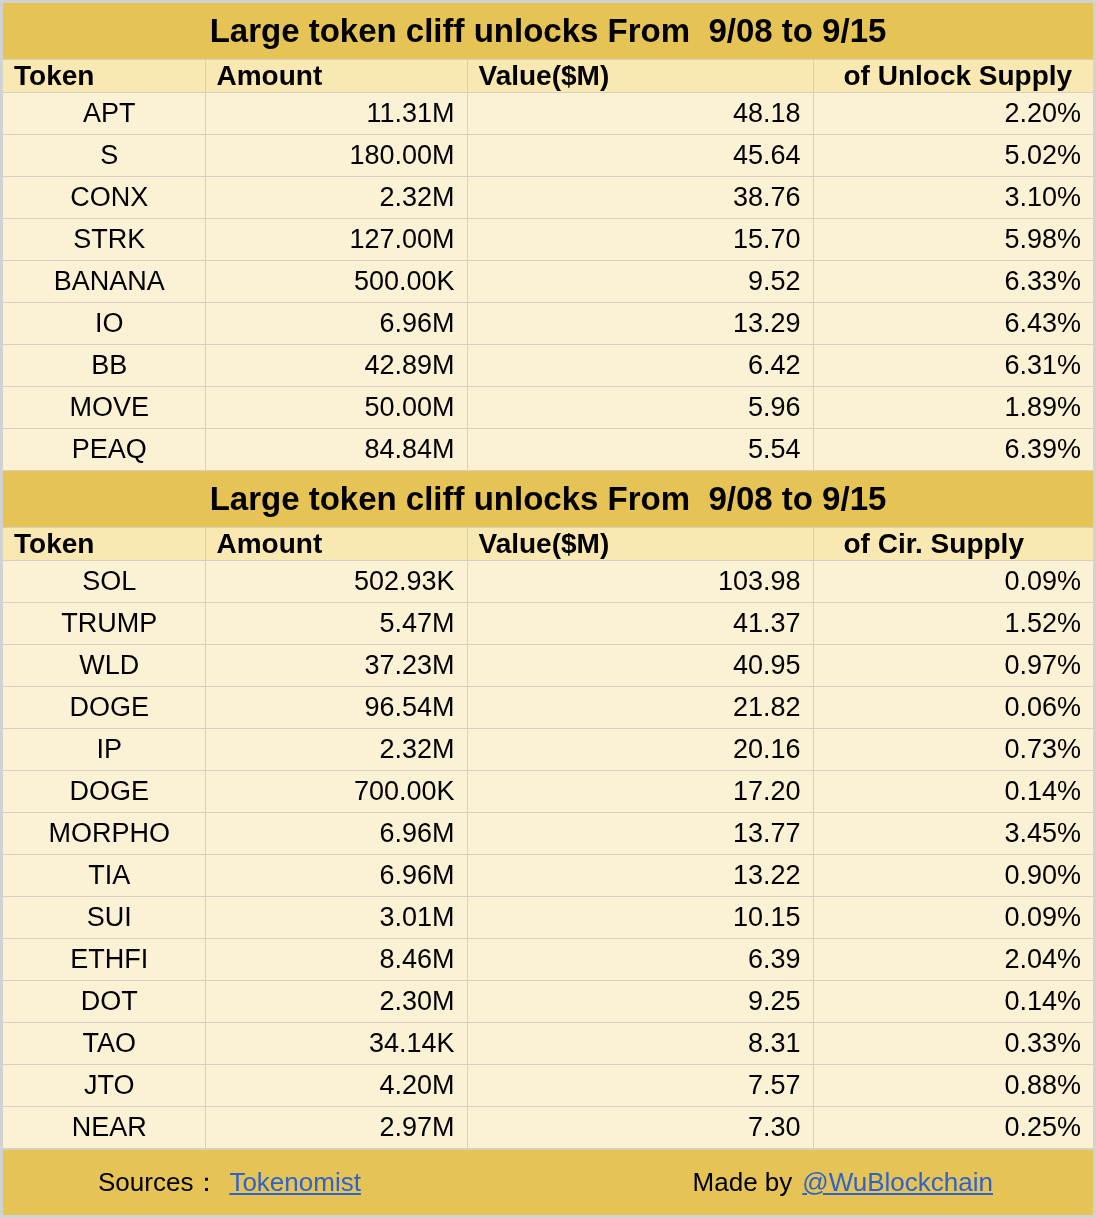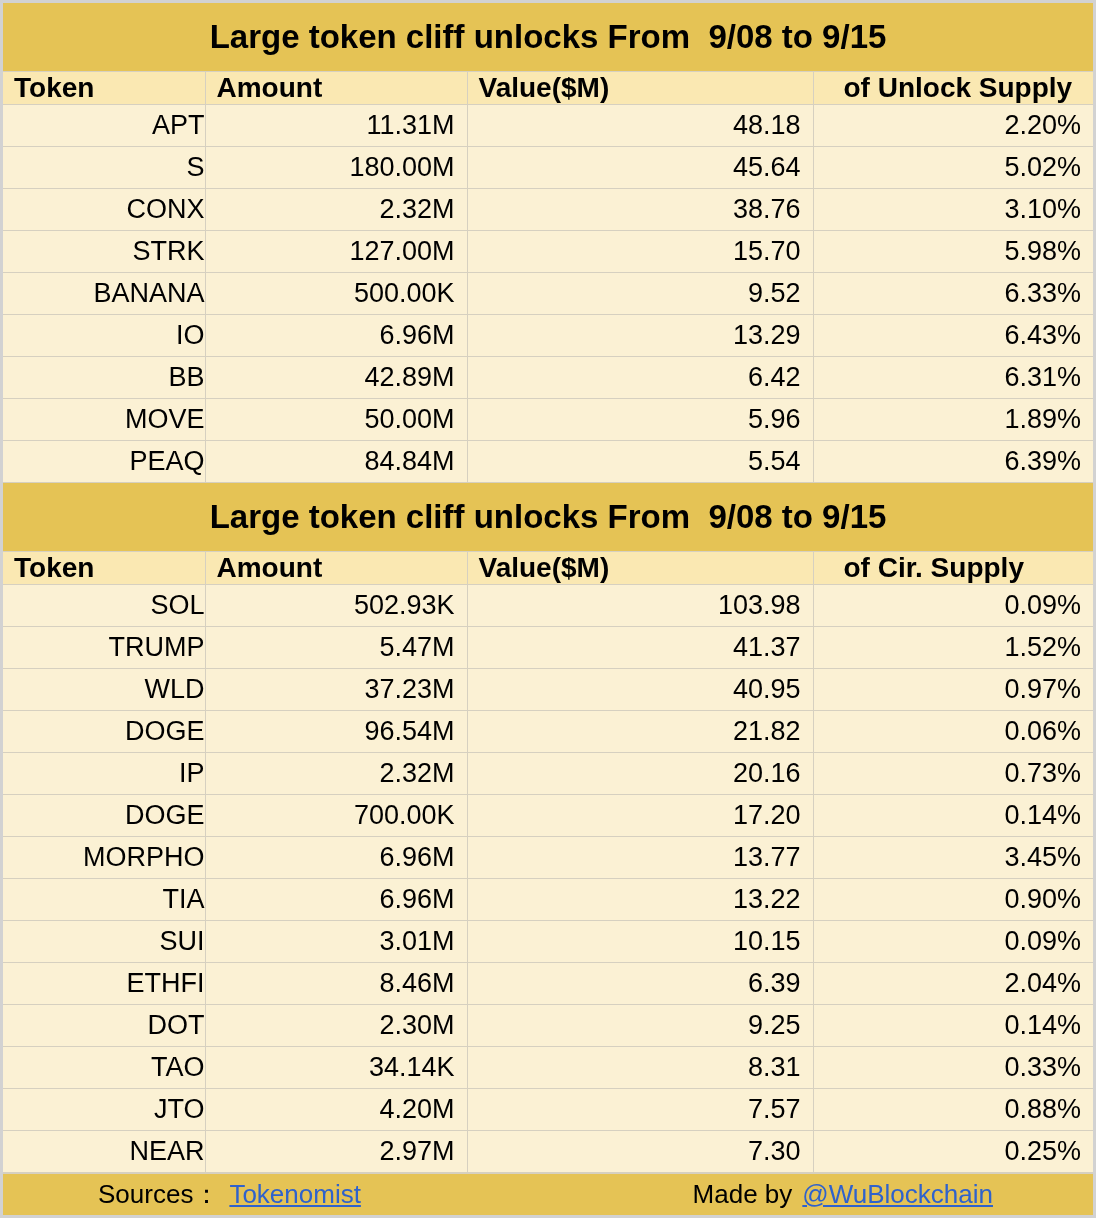--- a/index.html
+++ b/index.html
@@ -21,21 +21,21 @@
     width:1096px;
     height:1218px;
     border:3px solid var(--frame);
     display:flex;
     flex-direction:column;
     overflow:hidden;
     background:var(--row-bg);
   }
   .title-bar{
     background:var(--gold);
-    height:69px;
+    height:57px;
     display:flex;
     align-items:center;
     justify-content:center;
     font-size:33px;
     font-weight:700;
     white-space:pre;
     border-bottom:1px solid var(--grid-line);
     flex:0 0 auto;
   }
   table{
@@ -61,21 +61,21 @@
     text-align:left;
     padding-left:11px;
   }
   th:last-child{padding-left:30px;}
   td{
     background:var(--row-bg);
     height:42px;
     font-size:27px;
     font-weight:400;
   }
-  td.left{text-align:right;padding-left:11px;}
+  td.left{text-align:center;padding-left:11px;}
   td.num{text-align:right;padding-right:12px;}
   tr > *:first-child{border-left:none;}
   tr > *:last-child{border-right:none;}
   thead tr > *{border-top:none;}
   .footer{
     background:var(--gold);
     height:41px;
     flex:1 0 auto;
     display:flex;
     align-items:center;

